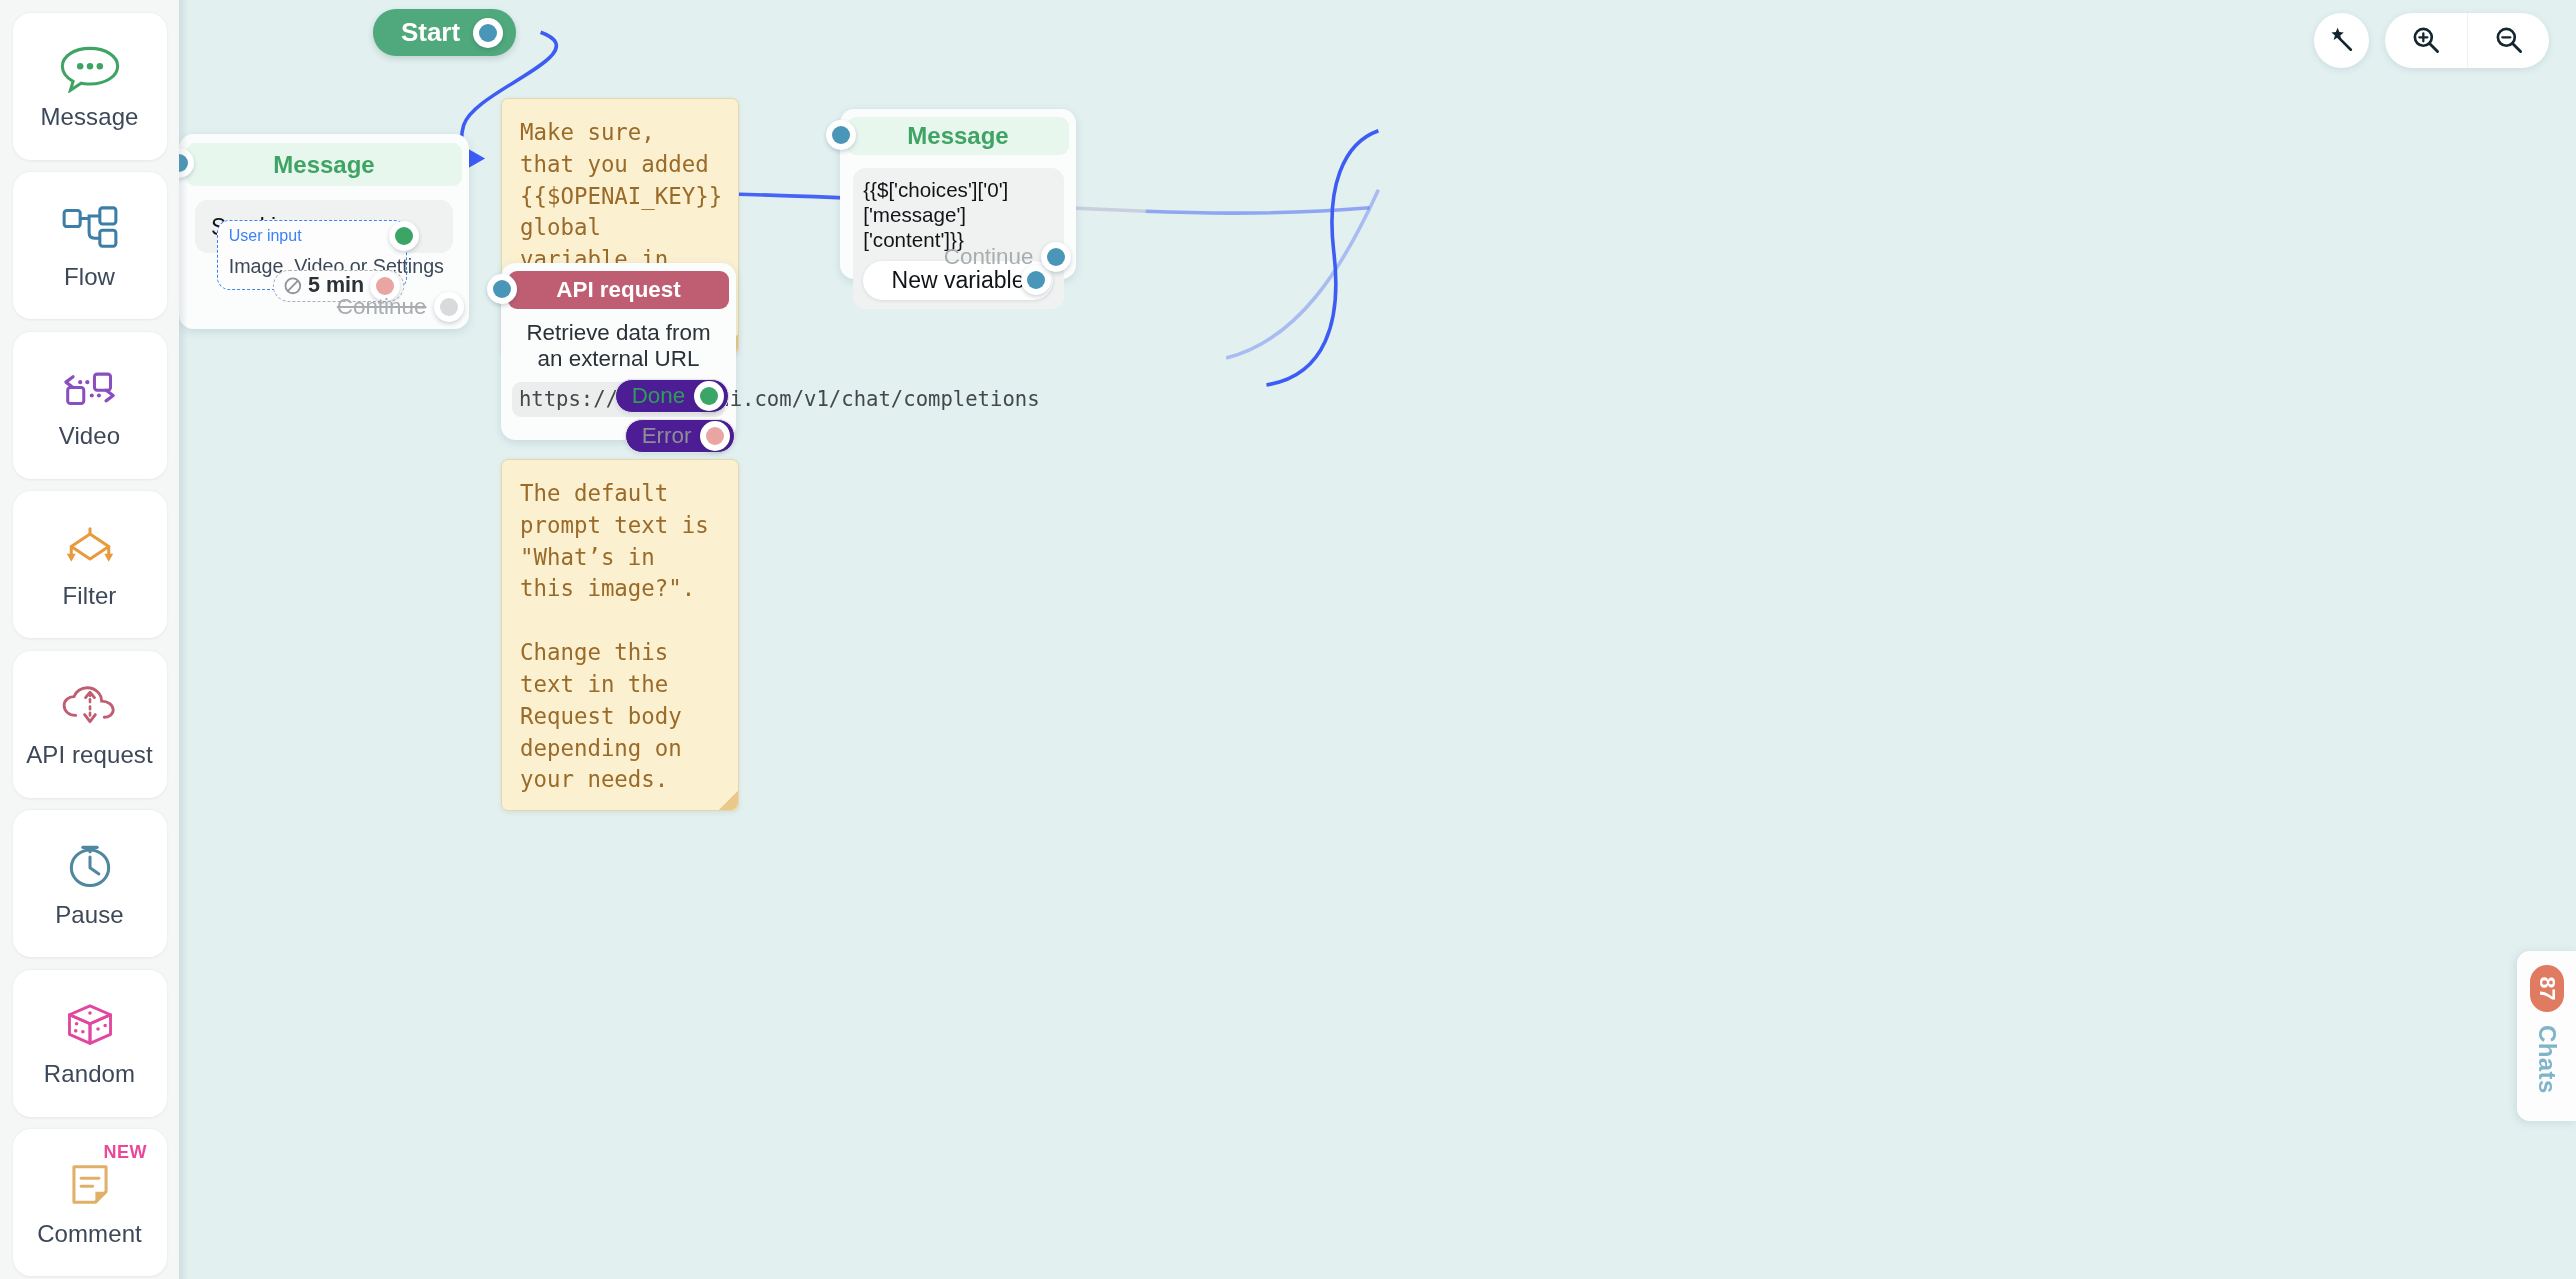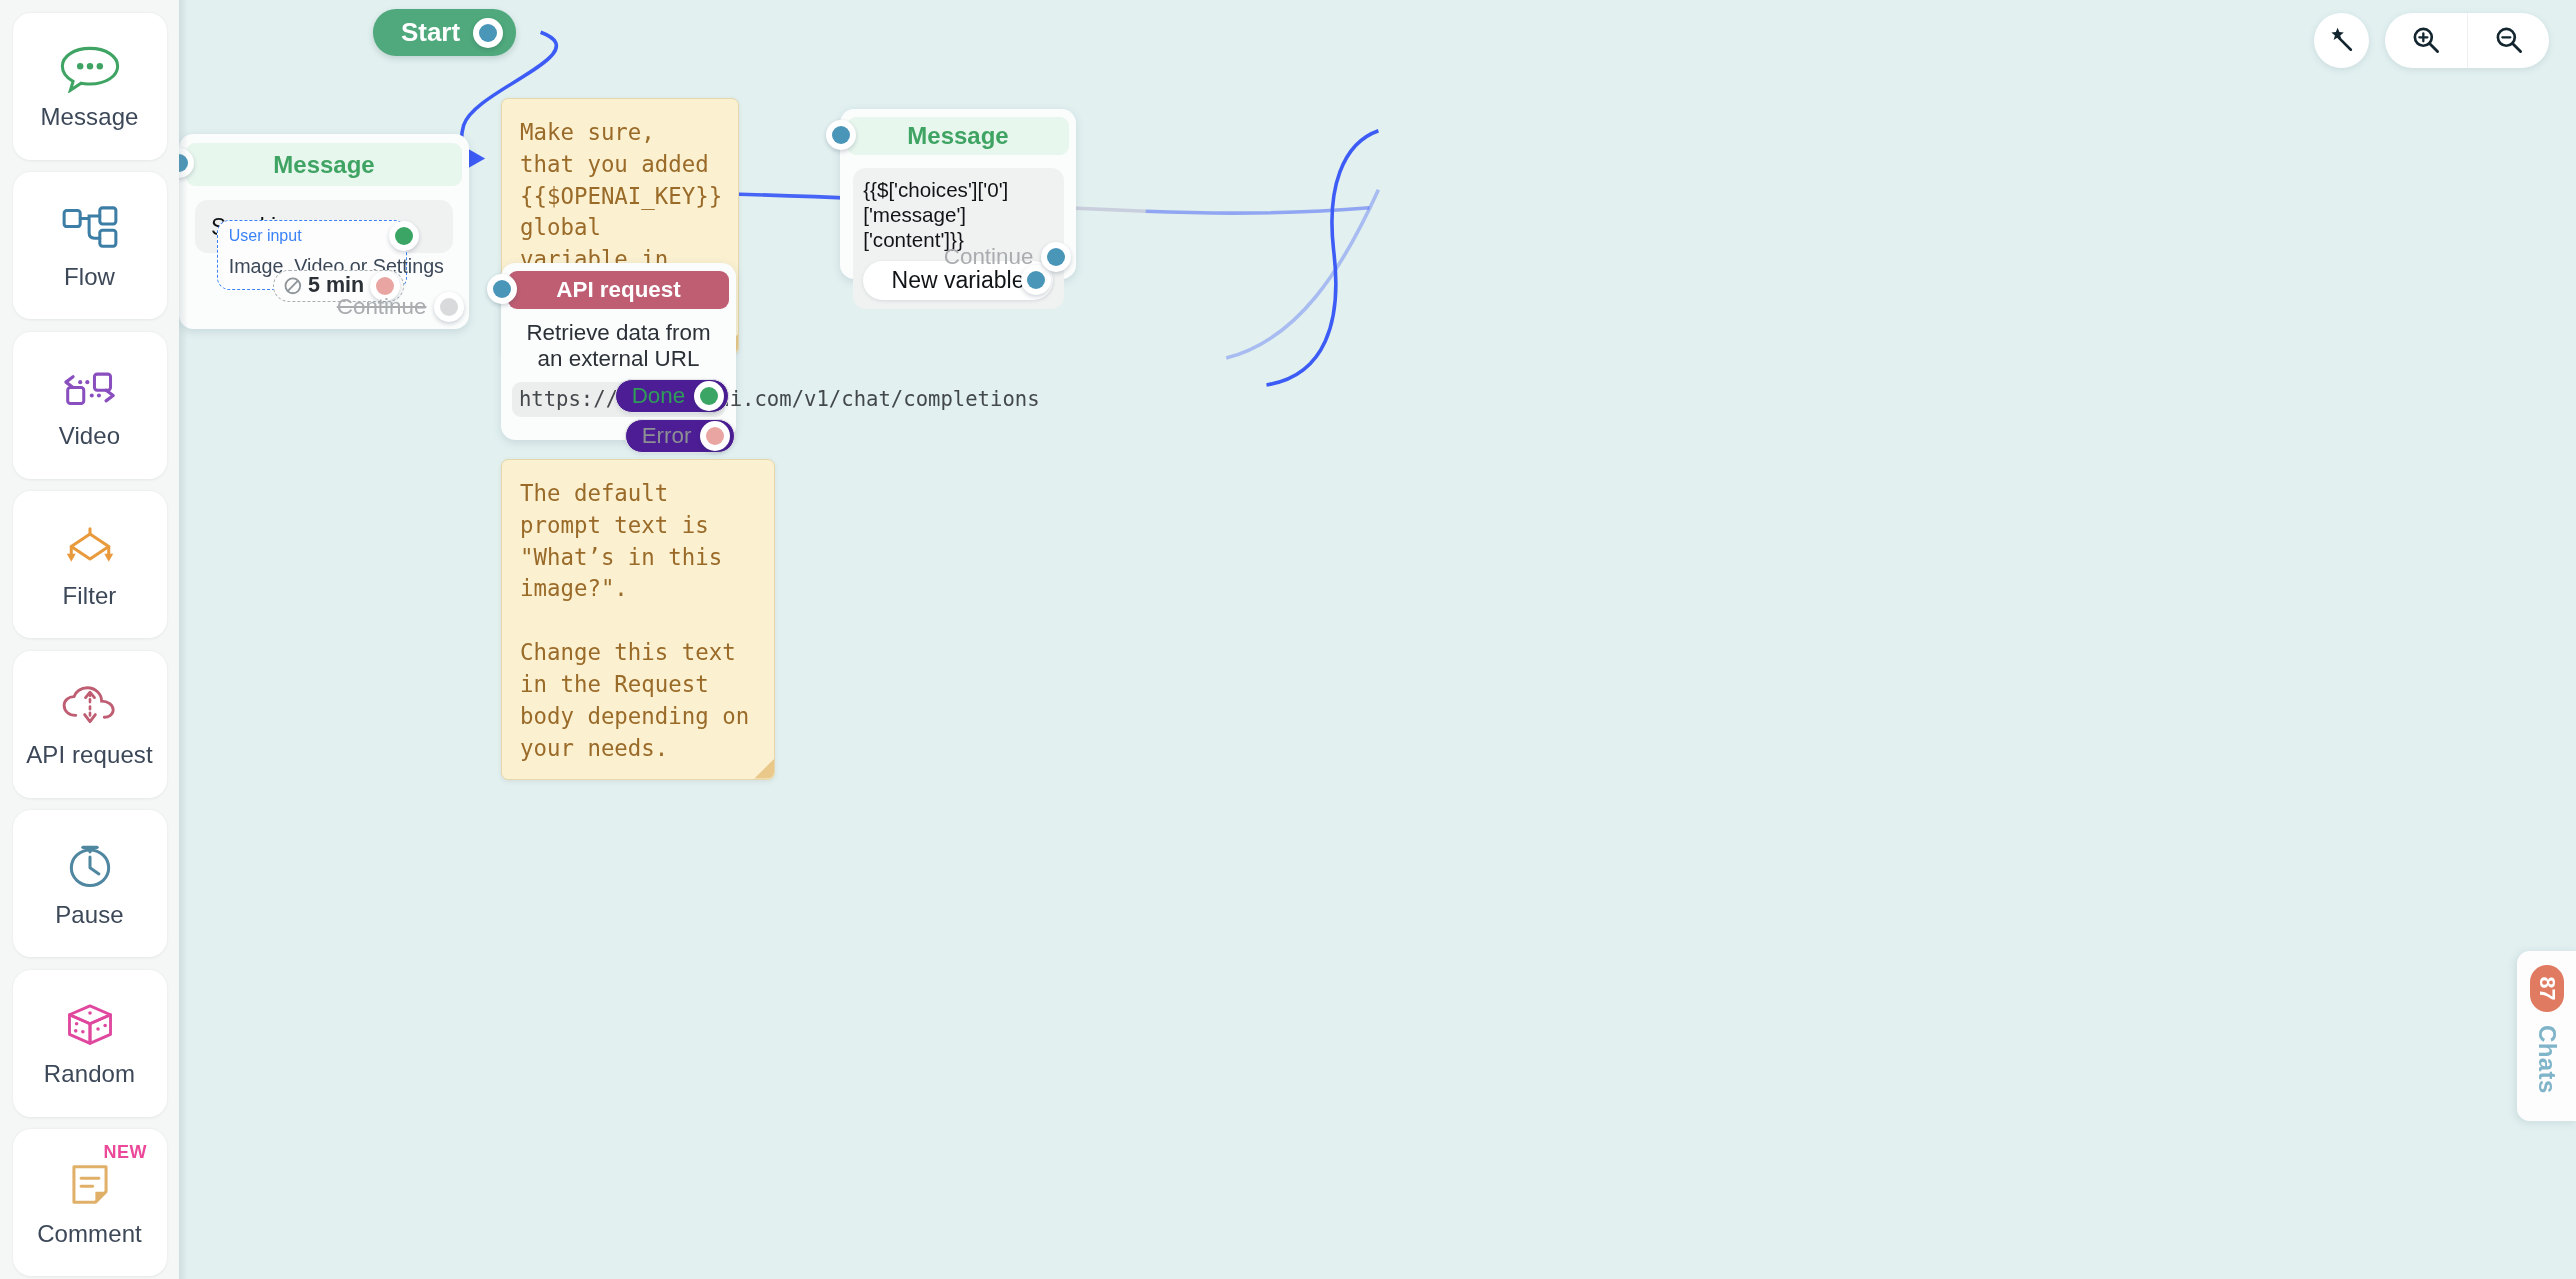--- a/index.html
+++ b/index.html
@@ -217,21 +217,21 @@
   }
   .note::after {
     content: "";
     position: absolute; right: 0; bottom: 0;
     width: 19.7px; height: 19.7px;
     background: #e9c88a;
     border-bottom-right-radius: 7.2px;
     clip-path: polygon(100% 0, 100% 100%, 0 100%);
   }
   #note-top    { left: 322px; top: 98px; width: 238px; min-height: 115px; }
-  #note-bottom { left: 322px; top: 459px; width: 274px; min-height: 172px; }
+  #note-bottom { left: 322px; top: 459px; width: 238px; min-height: 172px; }
 
   
   #toolbar {
     position: absolute; right: 27px; top: 12.5px;
     display: flex; align-items: center; gap: 16px;
     z-index: 45;
   }
   .tb-round {
     width: 55px; height: 55px; border-radius: 50%;
     background: #ffffff;

